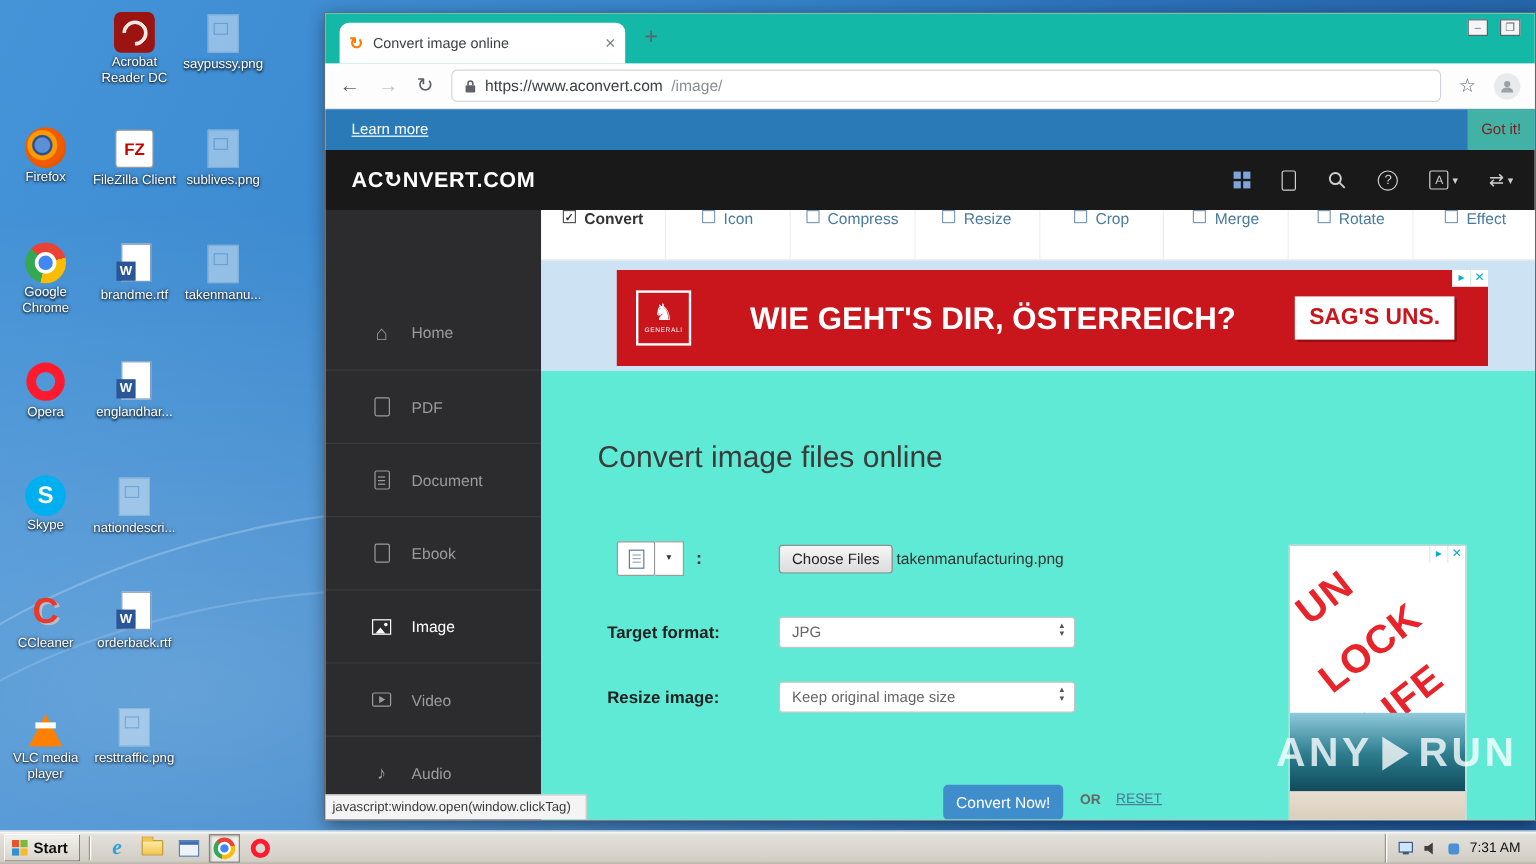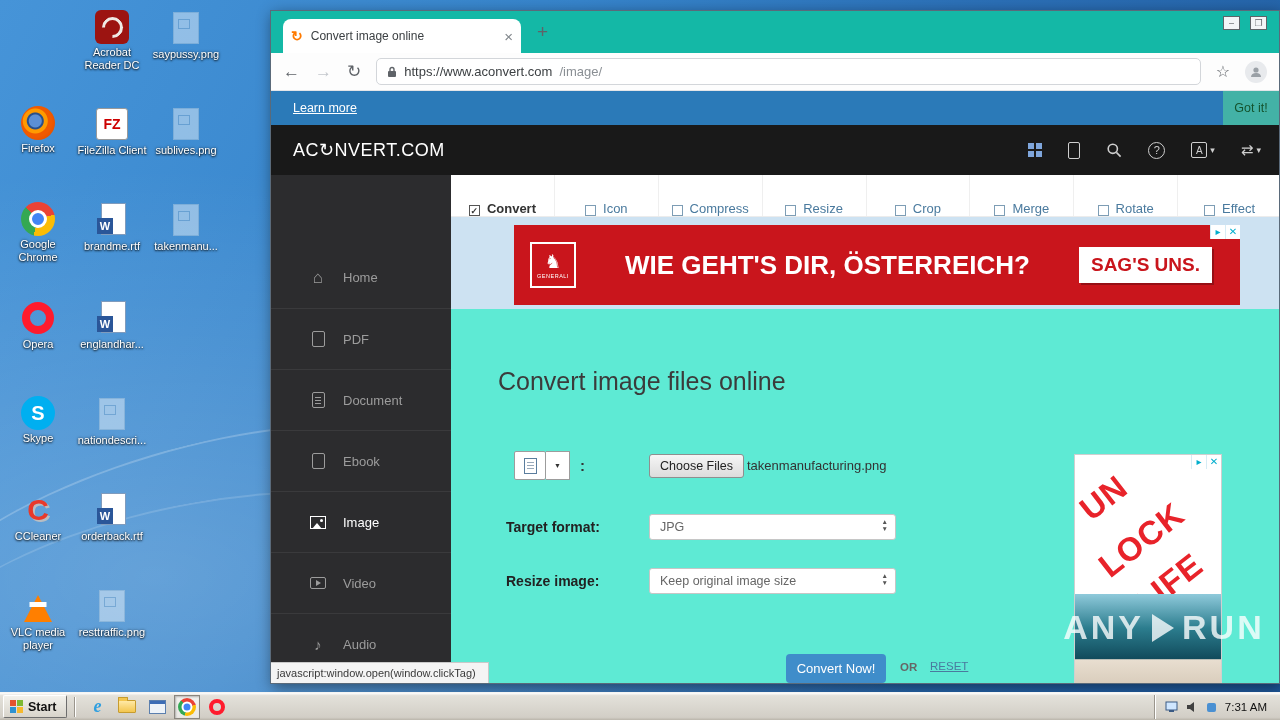--- a/index.html
+++ b/index.html
@@ -62,25 +62,25 @@
 .addr{flex:1;height:27px;background:#fff;border:1px solid #d3d6da;border-radius:5px;display:flex;align-items:center;padding:0 10px;gap:7px}
 .url-host{font-size:13px;color:#3c4043}
 .url-path{font-size:13px;color:#8a8f94}
 .star{font-size:16px;color:#5f6368}
 .star::after{content:"☆"}
 .avatar{width:22px;height:22px;border-radius:50%;background:#e8eaed;display:flex;align-items:center;justify-content:center}
 
 
 .cookiebar{position:absolute;left:0;top:80px;right:0;height:34px;background:#2b7ab8;color:#fff;display:flex;align-items:center;padding:0 70px 0 14px;font-size:12.5px}
 .learnmore{margin-left:8px;text-decoration:underline;color:#fff}
-.gotit{position:absolute;right:0;top:0;height:34px;width:56px;background:#43b2a6;color:#14532d;font-size:12.5px;display:flex;align-items:center;justify-content:center}
+.gotit{position:absolute;right:0;top:0;height:34px;width:56px;background:#43b2a6;color:#7f1d1d;font-size:12.5px;display:flex;align-items:center;justify-content:center}
 
 
 .siteheader{position:absolute;left:0;top:114px;right:0;height:50px;background:#191919;display:flex;align-items:center;padding:0 18px 0 22px}
-.logo{color:#fff;font-size:18px;font-weight:normal;letter-spacing:.5px}
+.logo{color:#fff;font-size:18px;font-weight:bold;letter-spacing:.5px}
 .logo-o::after{content:"↻"}
 .hicons{margin-left:auto;display:flex;align-items:center;gap:26px}
 .hi{display:flex;align-items:center;gap:3px}
 .h-grid{display:grid;grid-template-columns:6px 6px;gap:2px}
 .h-grid i{width:6px;height:6px;background:#7fa6dc;display:block}
 .h-mobile{width:12px;height:17px;border:1.5px solid #cfcfcf;border-radius:2px}
 .h-help{width:17px;height:17px;border:1.5px solid #cfcfcf;border-radius:50%;color:#cfcfcf;font-size:11px;display:flex;align-items:center;justify-content:center}
 .h-help::after{content:"?"}
 .h-lang{width:16px;height:16px;border:1.5px solid #cfcfcf;border-radius:2px;color:#cfcfcf;font-size:10px;display:flex;align-items:center;justify-content:center}
 .h-lang::after{content:"A"}
@@ -100,21 +100,21 @@
 .si-page.lines::after{content:"";position:absolute;left:2px;top:4px;width:6px;height:1px;background:currentColor;box-shadow:0 3px 0 currentColor,0 6px 0 currentColor}
 .si-img{width:16px;height:13px;border:1.5px solid currentColor;position:relative;overflow:hidden}
 .si-img::after{content:"";position:absolute;left:1px;bottom:-1px;border-left:5px solid transparent;border-right:5px solid transparent;border-bottom:6px solid currentColor}
 .si-img::before{content:"";position:absolute;right:2px;top:2px;width:3px;height:3px;border-radius:50%;background:currentColor}
 .si-video{width:16px;height:12px;border:1.5px solid currentColor;border-radius:2px;display:flex;align-items:center;justify-content:center}
 .si-video::after{content:"";border-left:5px solid currentColor;border-top:3.5px solid transparent;border-bottom:3.5px solid transparent}
 .si-audio::after{content:"♪";font-size:15px}
 
 
 .cattabs{position:absolute;left:180px;top:164px;width:830px;height:42px;background:#fff;border-bottom:1px solid #ececec;display:flex}
-.cat-tab{flex:1;display:flex;align-items:flex-end;justify-content:center;font-size:13px;color:#4a7a9e;border-right:1px solid #efefef}
+.cat-tab{flex:1;display:flex;align-items:flex-start;justify-content:center;font-size:13px;color:#4a7a9e;border-right:1px solid #efefef}
 .cat-tab.active{color:#333;font-weight:bold}
 .cb{display:inline-block;width:11px;height:11px;border:1px solid #7d9db5;margin-right:7px;background:#fff;font-size:9px;line-height:11px;text-align:center;color:#333}
 .cat-tab.active .cb{border-color:#555}
 .cb.checked::after{content:"✓"}
 
 
 .adstrip{position:absolute;left:180px;top:206px;width:830px;height:92px;background:#cde2f2}
 .banner{position:absolute;left:63px;top:8px;width:726px;height:80px;background:#c9151c;display:flex;align-items:center}
 .glogo{margin-left:16px;width:46px;height:46px;border:2px solid #fff;display:flex;flex-direction:column;align-items:center;justify-content:center;color:#fff;flex:0 0 auto}
 .glion{font-size:19px;line-height:1}

